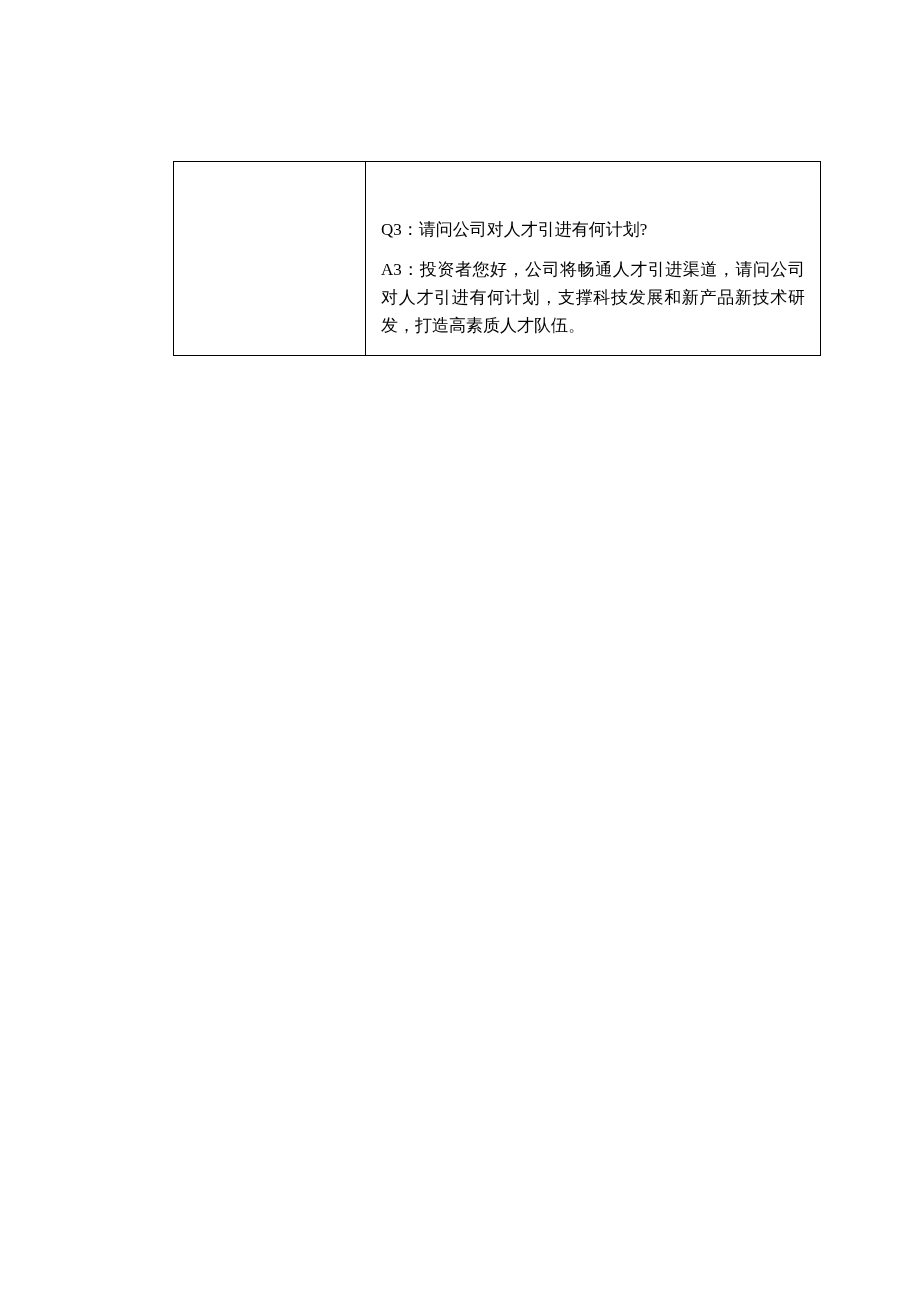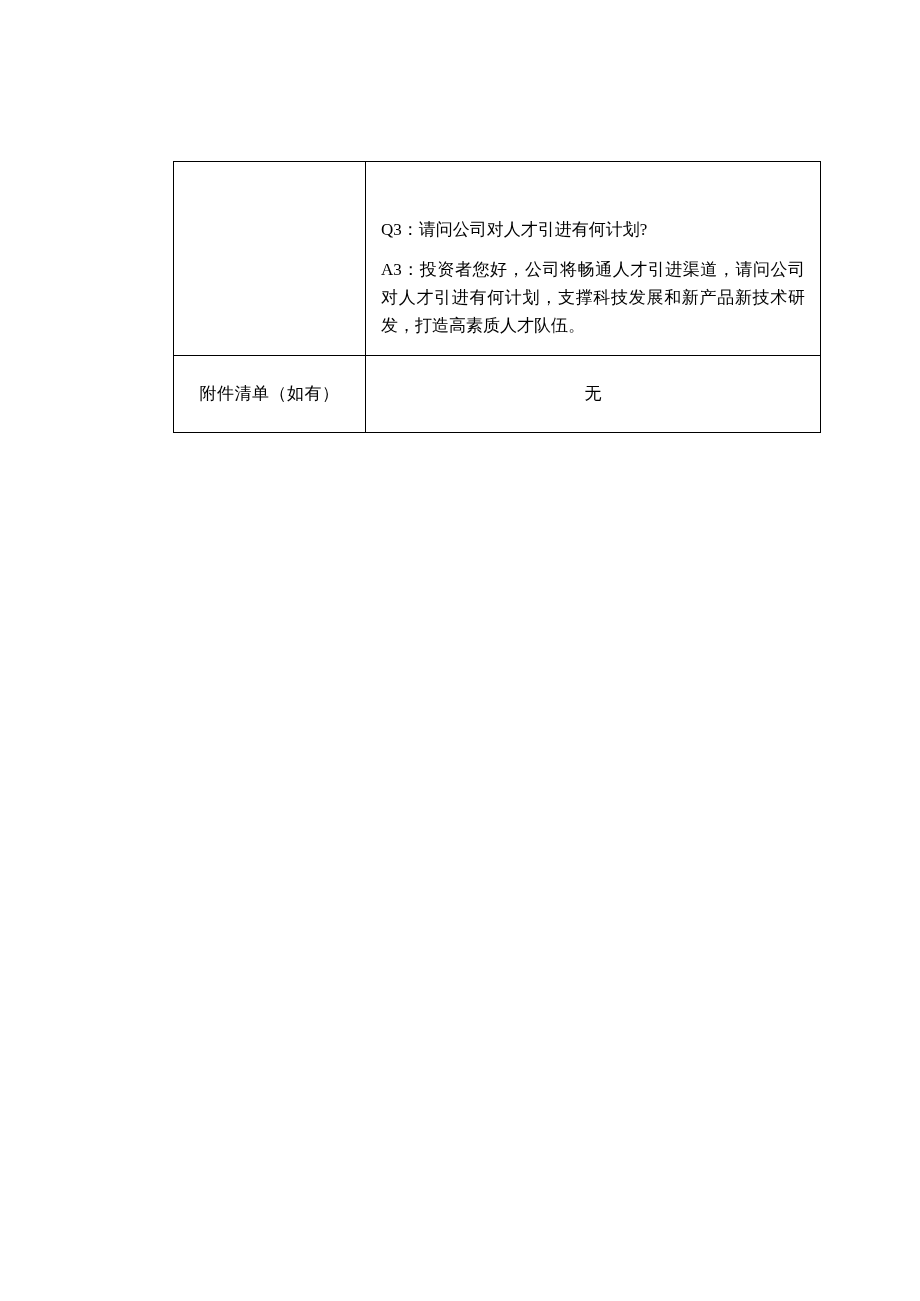--- a/index.html
+++ b/index.html
@@ -57,23 +57,15 @@
         <tr>
       <td class="col-left">
         <span></span>
       </td>
       <td class="col-right">
         <div class="qa-spacer"></div>
         <div class="qa-block">Q3：请问公司对人才引进有何计划?</div>
         <div class="qa-block">A3：投资者您好，公司将畅通人才引进渠道，请问公司对人才引进有何计划，支撑科技发展和新产品新技术研发，打造高素质人才队伍。</div>
       </td>
     </tr>
-    <tr>
-      <td class="col-left">
-        <span>附件清单（如有）</span>
-      </td>
-      <td class="col-right row2-right">
-        <span>无</span>
-      </td>
-    </tr>
   </tbody>
     </table>
 </div>
 
 </body></html>

